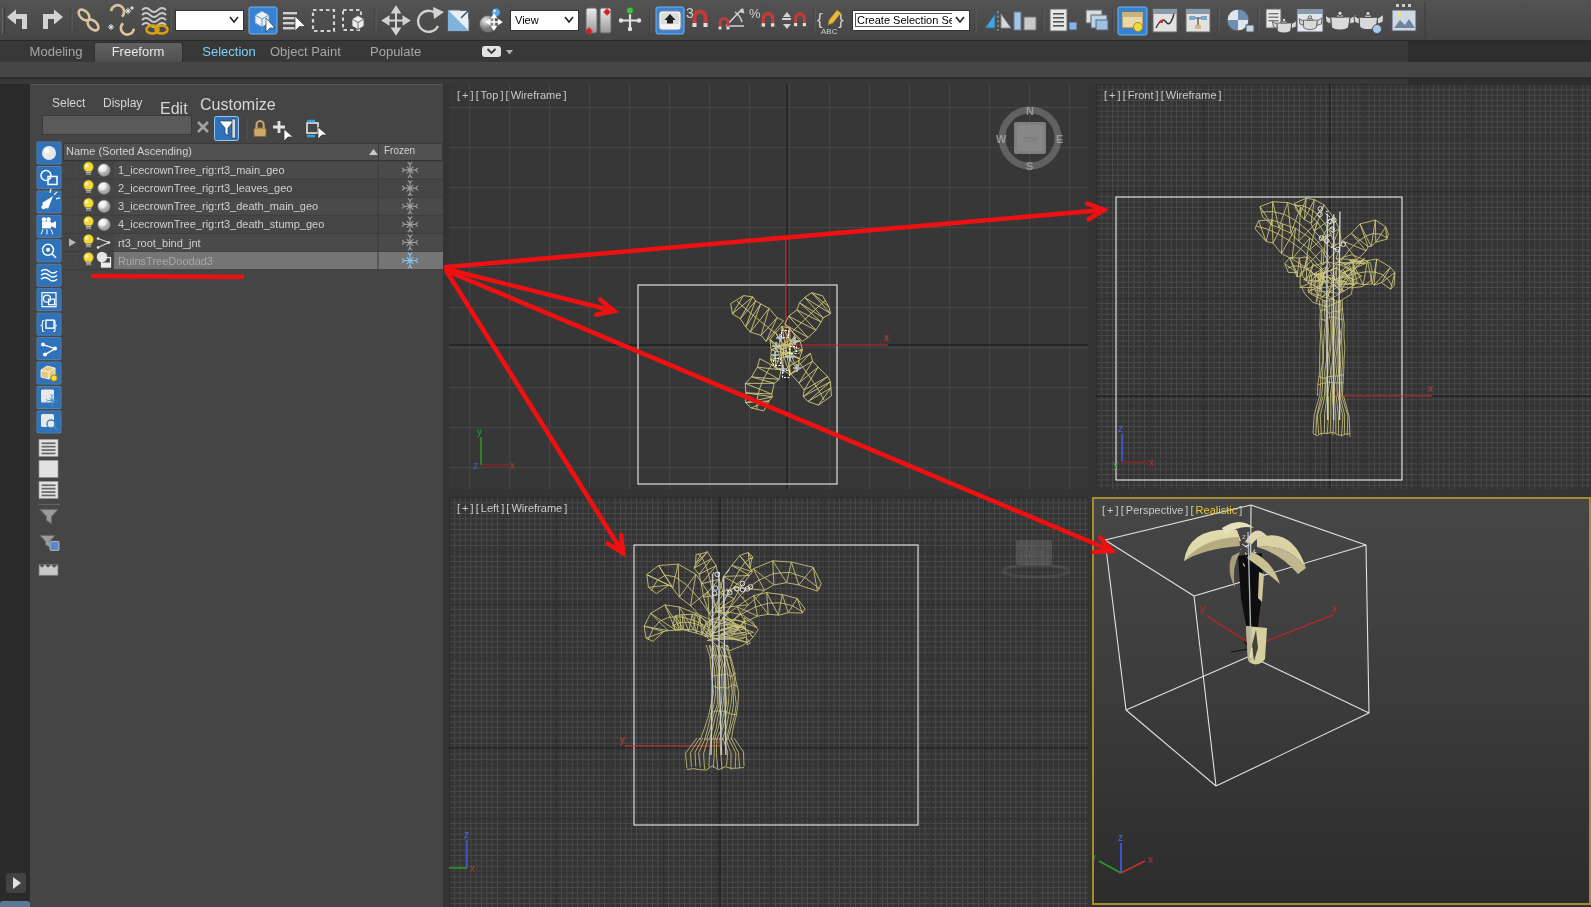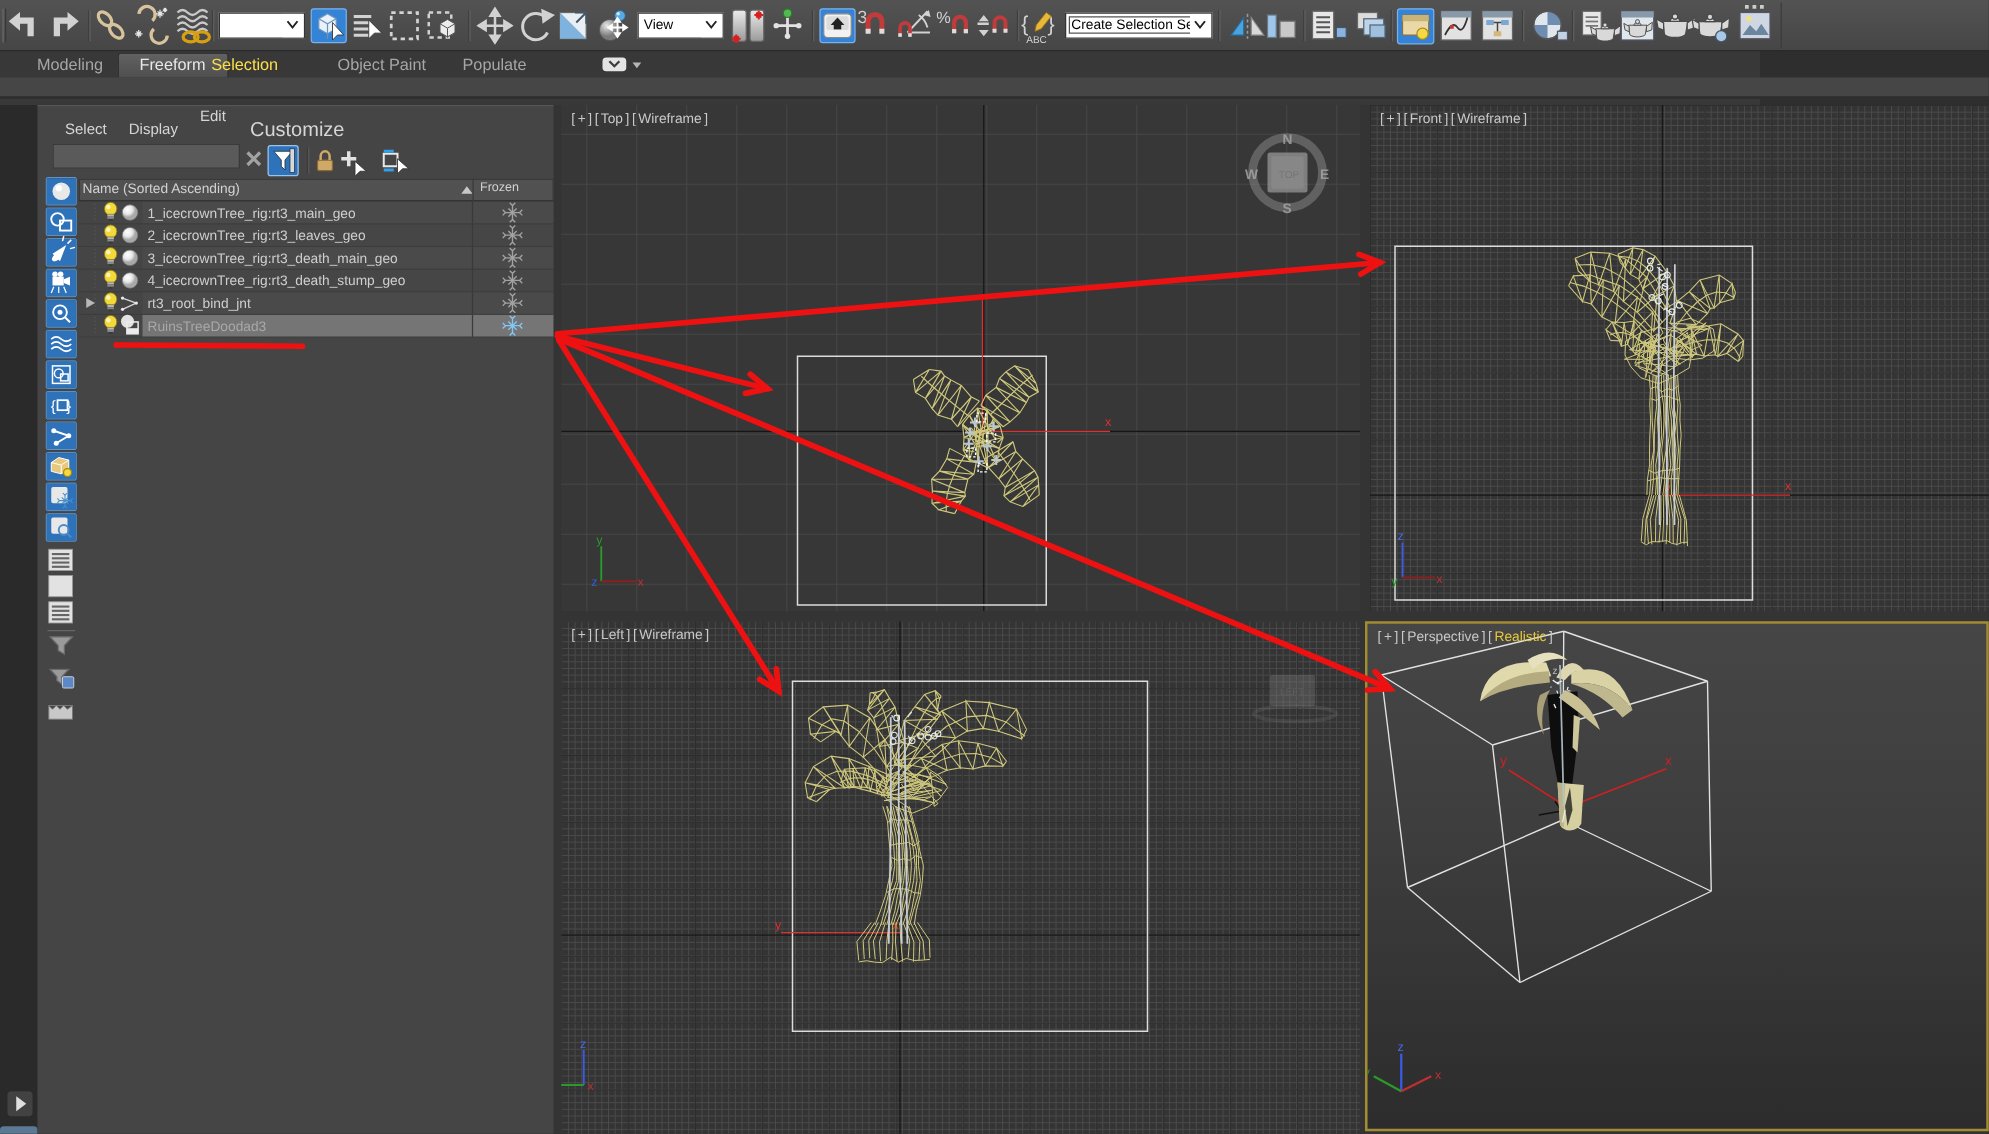--- a/index.html
+++ b/index.html
@@ -239,40 +239,40 @@
         <div class="abs" style="right:0;top:0;width:17px;height:19px;background:#fff"><svg width="16" height="19">
             <path d="M4,6 L8,11 L12,6" stroke="#222" stroke-width="1.6" fill="none"></path>
           </svg></div>
       </div>
     </div>
     <div class="abs" style="left:0;top:41px;width:1408px;height:43px;background:#383838">
       <div class="abs" style="left:0;top:21px;width:1591px;height:17px;background:#464646;border-bottom:2px solid #2c2c2c"></div>
       <div class="abs" style="left:94px;top:1px;width:89px;height:20px;background:linear-gradient(#616161,#4f4f4f);border:1px solid #2f2f2f;border-bottom:none;border-radius:3px 3px 0 0"></div>
       <div class="abs" style="left:-4px;top:3px;width:120px;text-align:center;font-size:13px;color:#a6a6a6">Modeling</div>
       <div class="abs" style="left:78px;top:3px;width:120px;text-align:center;font-size:13px;color:#e8e8e8">Freeform</div>
-      <div class="abs" style="left:169px;top:3px;width:120px;text-align:left;font-size:13px;color:#fde047">Selection</div>
+      <div class="abs" style="left:169px;top:3px;width:120px;text-align:center;font-size:13px;color:#7dd3fc">Selection</div>
       <div class="abs" style="left:270px;top:3px;width:120px;text-align:left;font-size:13px;color:#a6a6a6">Object Paint</div>
       <div class="abs" style="left:370px;top:3px;width:120px;font-size:13px;color:#a6a6a6">Populate</div>
       <svg class="abs" style="left:481px;top:4px" width="36" height="14">
         <rect x="1" y="1" width="19" height="11" rx="3" fill="#e4e4e4"></rect>
         <path d="M6.5,4 L10.5,8 L14.5,4" stroke="#3a3a3a" stroke-width="1.8" fill="none"></path>
         <path d="M25,5 l7,0 l-3.5,4.5 z" fill="#b5b5b5"></path>
       </svg>
     </div>
     <div class="abs" style="left:0;top:84px;width:30px;height:823px;background:#2a2a2a">
       <div class="abs" style="left:6px;top:789px;width:20px;height:20px;background:#424242;border-radius:3px"><svg width="20" height="20">
           <path d="M7,4 L15,10 L7,16 Z" fill="#e0e0e0"></path>
         </svg></div>
       <div class="abs" style="left:0;top:817px;width:30px;height:6px;background:#5b7894;border-radius:3px 3px 0 0"></div>
     </div>
     <div class="abs" style="left:30px;top:84px;width:413px;height:823px;background:#454545;border-top:1px solid #555">
       <div class="abs" style="left:4px;top:0;width:409px;height:823px">
         <div class="abs" style="left:18px;top:11px;font-size:12px;color:#d6d6d6">Select</div>
         <div class="abs" style="left:69px;top:11px;font-size:12px;color:#d6d6d6">Display</div>
-        <div class="abs" style="left:126px;top:1px;font-size:12px;color:#d6d6d6">Edit</div>
+        <div class="abs" style="left:126px;top:15px;font-size:16px;color:#d6d6d6">Edit</div>
         <div class="abs" style="left:166px;top:11px;font-size:16px;color:#d6d6d6">Customize</div>
         <div class="abs" style="left:8px;top:30px;width:150px;height:20px;background:#5a5a5a;border:1px solid #3a3a3a"></div>
         <svg class="abs" style="left:160px;top:30px" width="250" height="28">
           <path d="M4,7 L14,17 M14,7 L4,17" stroke="#a2a2a2" stroke-width="2.6"></path>
           <rect x="20.5" y="1.5" width="24" height="24" rx="2" fill="#2e72ba" stroke="#9cc4ea"></rect>
           <path d="M25,6 L40,6 L34,13 L34,21 L31,18 L31,13 Z" fill="#fff" stroke="#234" stroke-width="0.7"></path>
           <rect x="38" y="4" width="3.5" height="19" fill="#d8d8d8" stroke="#234" stroke-width="0.6"></rect>
           <line x1="52" y1="3" x2="52" y2="24" stroke="#3a3a3a"></line>
           <line x1="53" y1="3" x2="53" y2="24" stroke="#585858"></line>
           <rect x="60" y="13" width="12" height="8.5" rx="1.5" fill="#cfa96a" stroke="#8a6a30"></rect>

